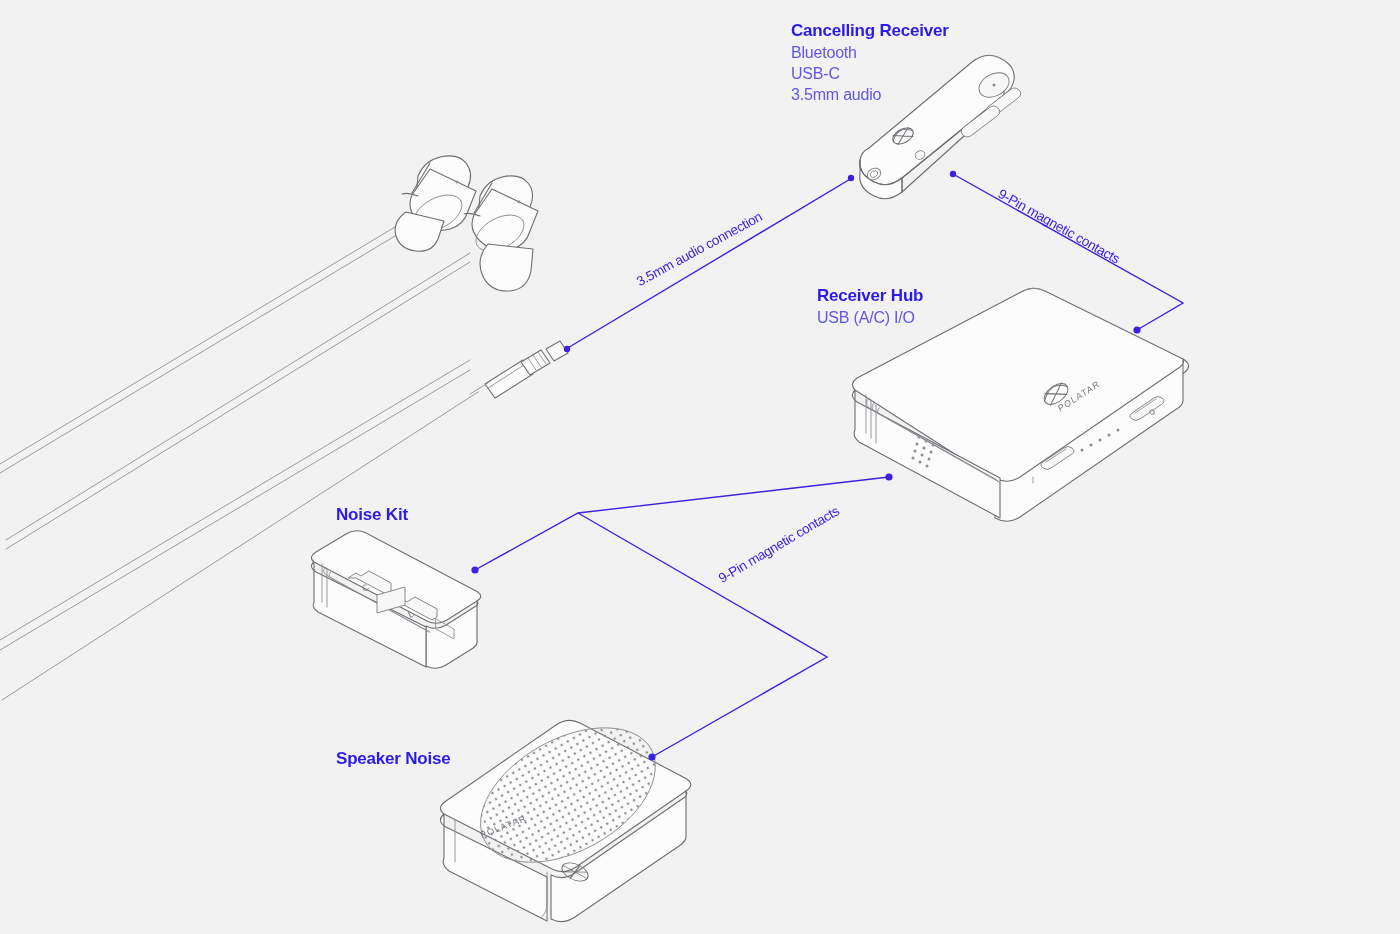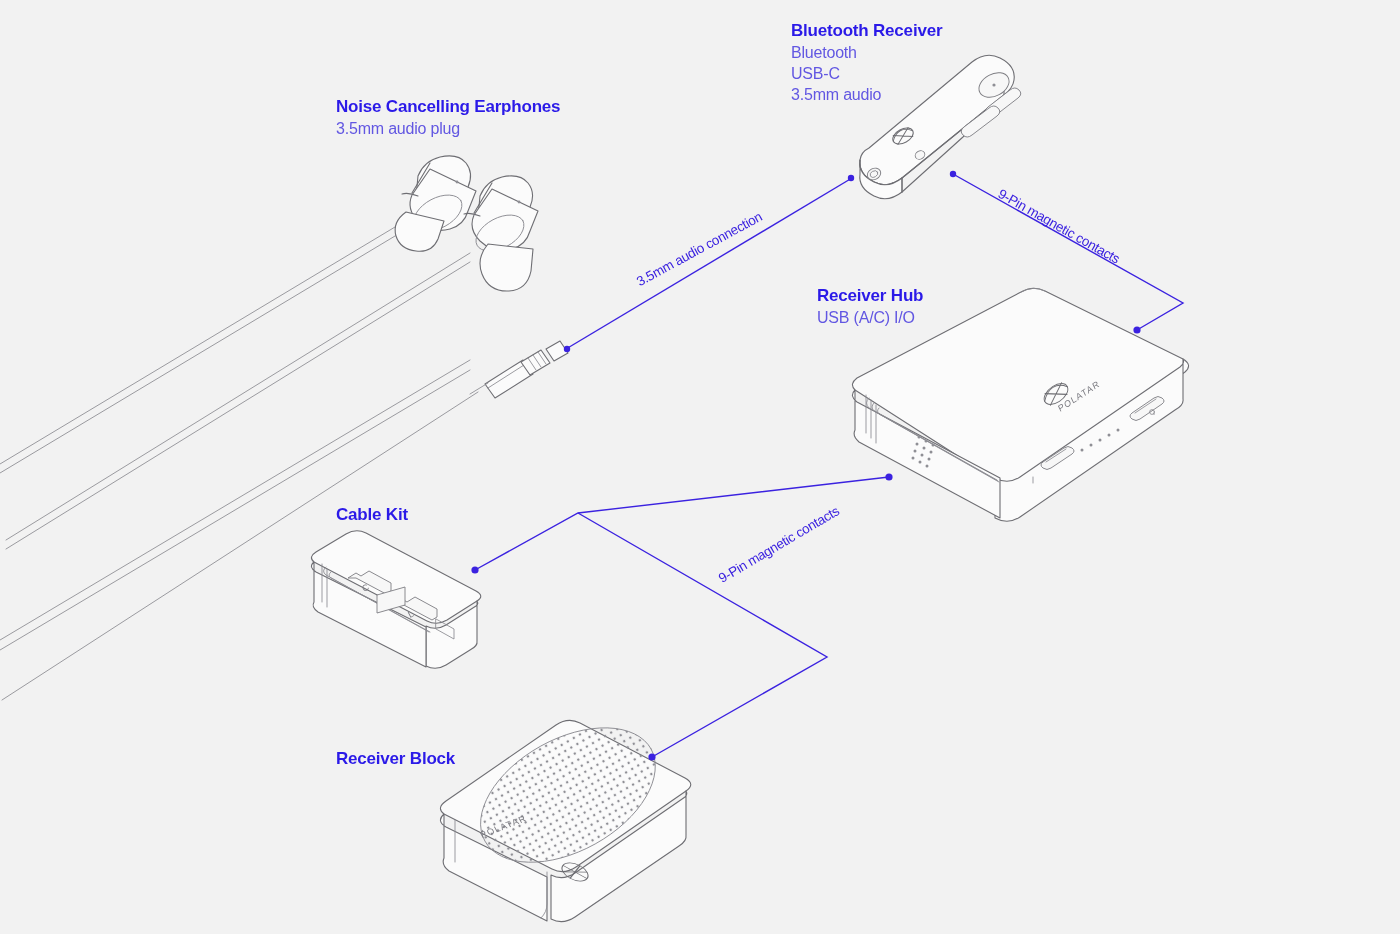--- a/index.html
+++ b/index.html
@@ -284,43 +284,39 @@
 
     <g>
       <path class="cl" d="M 889 477 L 578 513 L 475 570"></path>
       <path class="cl" d="M 578 513 L 827 657 L 652 757"></path>
       <circle class="cdot" cx="889" cy="477" r="3.6"></circle>
       <circle class="cdot" cx="475" cy="570" r="3.6"></circle>
       <circle class="cdot" cx="652" cy="757" r="3.6"></circle>
     </g>
   </svg>
 
-  <div class="label-group" style="left:336px; top:96px;">
-    <div class="label-title">Noise Cancelling Earphones</div>
-    <div class="label-sub">3.5mm audio plug</div>
-  </div>
 
   <div class="label-group" style="left:791px; top:20px;">
-    <div class="label-title">Bluetooth Receiver</div>
+    <div class="label-title">Cancelling Receiver</div>
     <div class="label-sub">Bluetooth</div>
     <div class="label-sub">USB-C</div>
     <div class="label-sub">3.5mm audio</div>
   </div>
 
   <div class="label-group" style="left:817px; top:285px;">
     <div class="label-title">Receiver Hub</div>
     <div class="label-sub">USB (A/C) I/O</div>
   </div>
 
   <div class="label-group" style="left:336px; top:504px;">
-    <div class="label-title">Cable Kit</div>
+    <div class="label-title">Noise Kit</div>
   </div>
 
   <div class="label-group" style="left:336px; top:748px;">
-    <div class="label-title">Receiver Block</div>
+    <div class="label-title">Speaker Noise</div>
   </div>
 
   <div class="conn-label" style="left:634px; top:276px; transform:rotate(-28.5deg);">3.5mm audio connection</div>
 
   <div class="conn-label" style="left:1003px; top:186px; transform:rotate(29.5deg);">9-Pin magnetic contacts</div>
 
   <div class="conn-label" style="left:716px; top:573px; transform:rotate(-30.5deg);">9-Pin magnetic contacts</div>
 
 </div>
 

